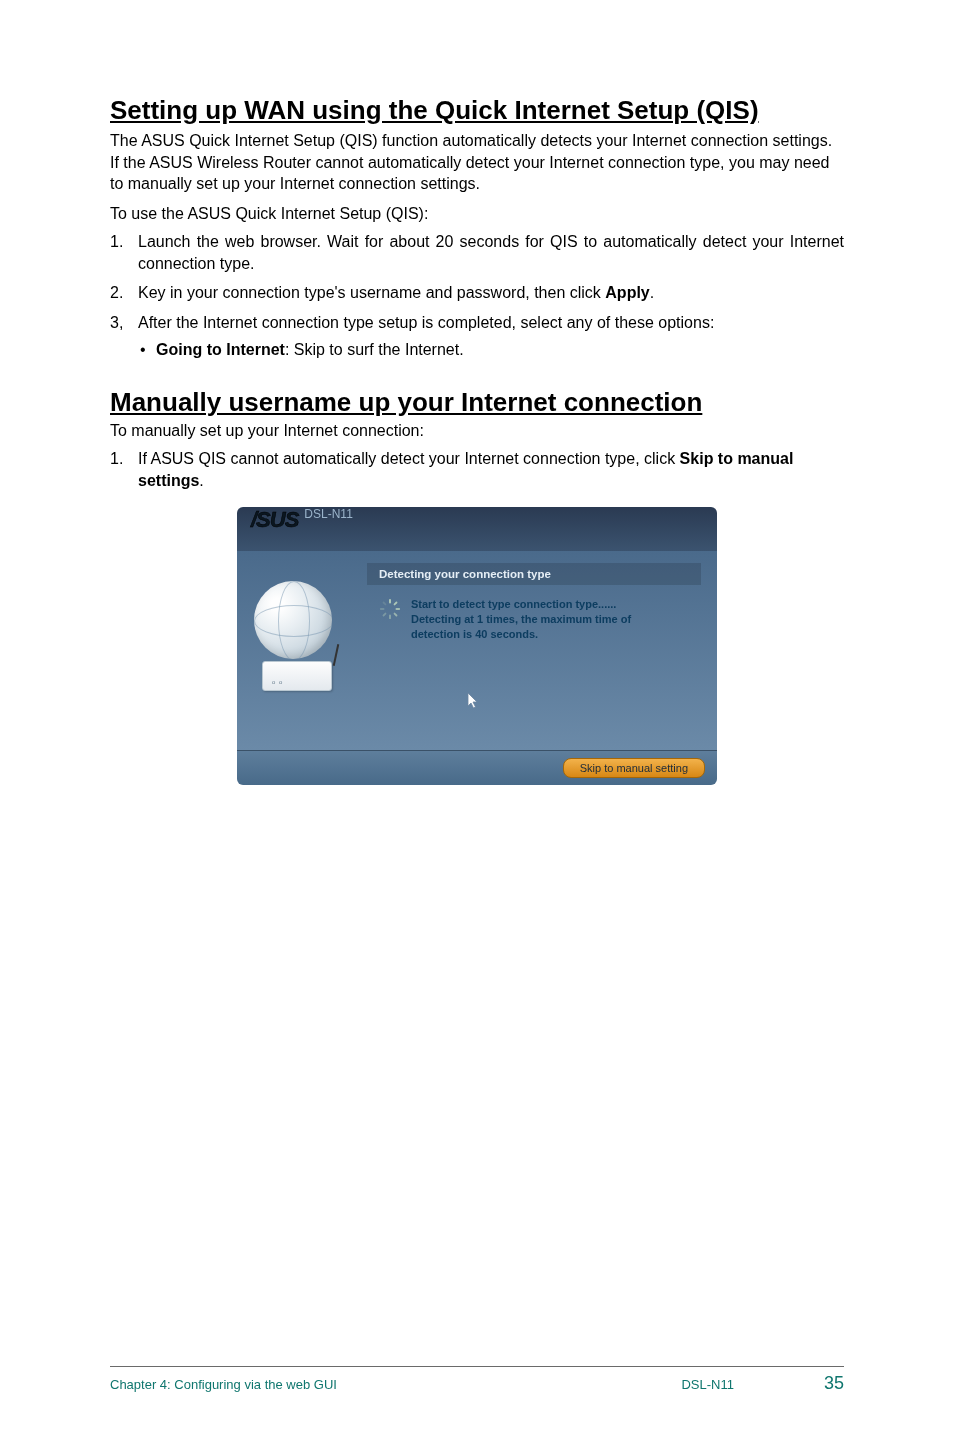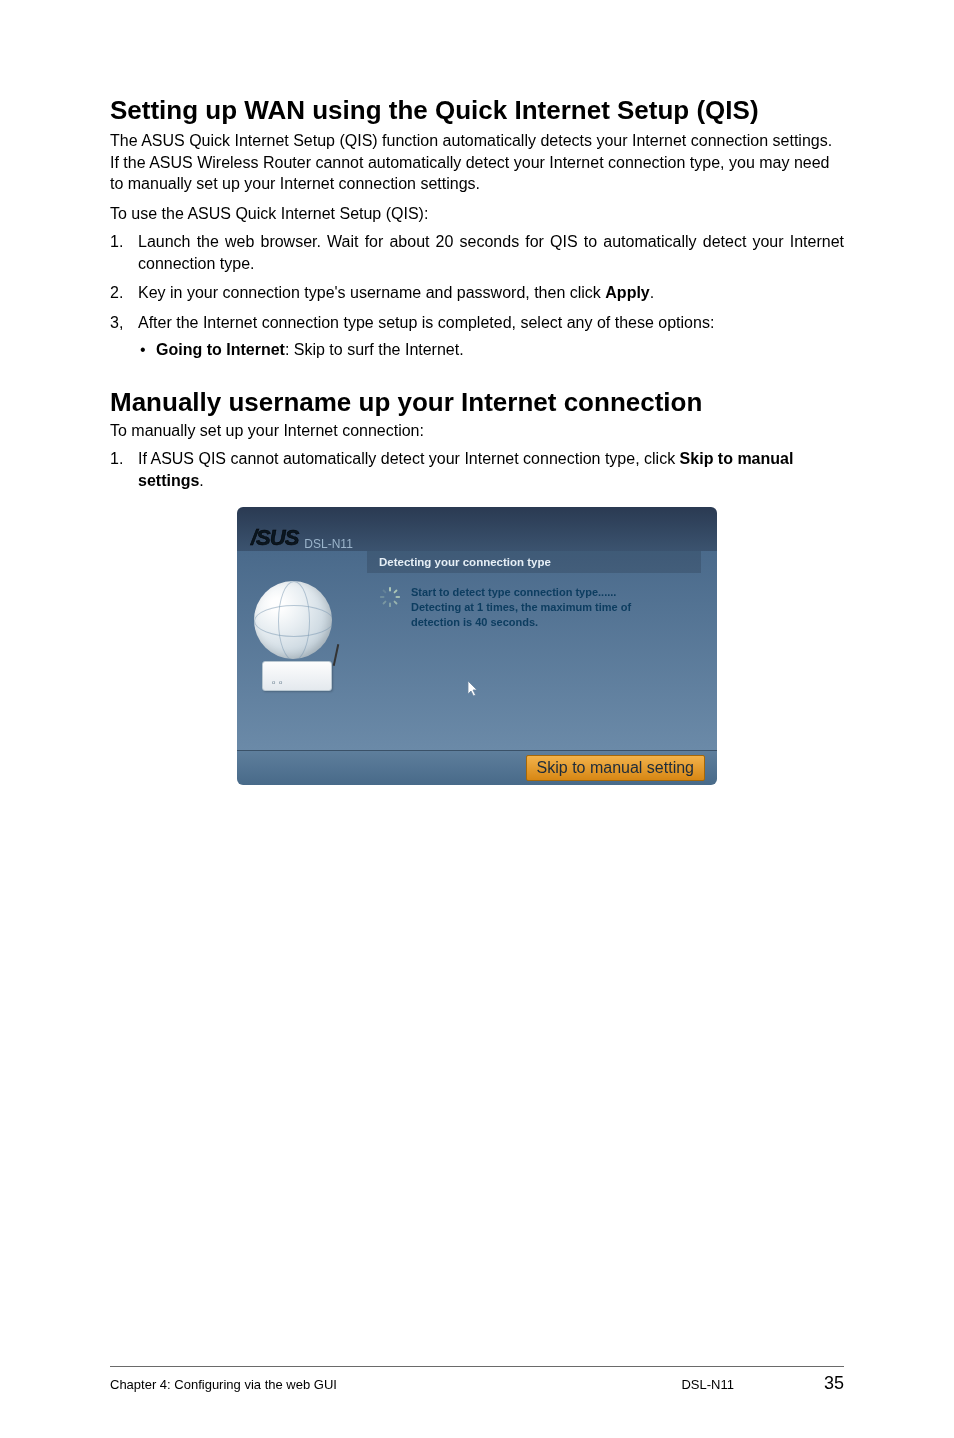--- a/index.html
+++ b/index.html
@@ -14,20 +14,21 @@
       padding: 95px 110px 40px 110px;
       color: #000;
       position: relative;
       background: #fff;
     }
     h1 {
       font-size: 26px;
       font-weight: bold;
       margin-bottom: 4px;
       line-height: 1.2;
+      text-decoration: underline;
     }
     h1.second {
       margin-top: 26px;
     }
     p.intro {
       font-size: 16px;
       line-height: 1.35;
       margin-bottom: 10px;
     }
     p.lead {
@@ -76,21 +77,21 @@
     }
     .screenshot {
       width: 480px;
       margin: 16px auto 0 auto;
     }
     .ss-top {
       background: linear-gradient(#2a3a52, #3b536f);
       height: 44px;
       border-radius: 6px 6px 0 0;
       display: flex;
-      align-items: flex-end;
+      align-items: flex-start;
       padding-left: 14px;
     }
     .asus-logo {
       color: #0a1620;
       font-family: Arial, sans-serif;
       font-weight: 900;
       font-size: 22px;
       font-style: italic;
       letter-spacing: -1px;
       -webkit-text-stroke: 0.5px #000;
@@ -172,20 +173,21 @@
       flex: 1;
       padding: 0 16px 16px 0;
     }
     .detect-header {
       background: rgba(0,0,0,0.14);
       color: #e5eef5;
       font-weight: bold;
       font-size: 11.5px;
       padding: 5px 12px;
       margin-bottom: 12px;
+      margin-top: 12px;
     }
     .detect-row {
       display: flex;
       padding-left: 12px;
     }
     .spinner {
       width: 22px;
       height: 22px;
       margin-right: 10px;
       flex-shrink: 0;
@@ -206,43 +208,43 @@
       height: 34px;
       display: flex;
       justify-content: flex-end;
       align-items: center;
       padding-right: 12px;
       border-radius: 0 0 6px 6px;
     }
     .skip-btn {
       background: linear-gradient(#f2b24b, #d78714);
       color: #1d2b3a;
-      font-size: 16px;
-      padding: 3px 10px;
-      border-radius: 2px;
+      font-size: 11px;
+      padding: 3px 16px;
+      border-radius: 8px;
       border: 1px solid #a56708;
       cursor: pointer;
     }
     .page-footer {
       position: absolute;
       bottom: 44px;
       left: 110px;
       right: 110px;
     }
     .footer-rule {
       border: none;
       border-top: 1px solid #6a6a6a;
       margin-bottom: 6px;
     }
     .footer-row {
       display: flex;
       justify-content: space-between;
       font-size: 13px;
       align-items: baseline;
-      color: #000000;
+      color: #0f766e;
     }
     .page-num {
       font-size: 18px;
     }
     .footer-right {
       display: flex;
       gap: 90px;
       align-items: baseline;
     }
   </style>

